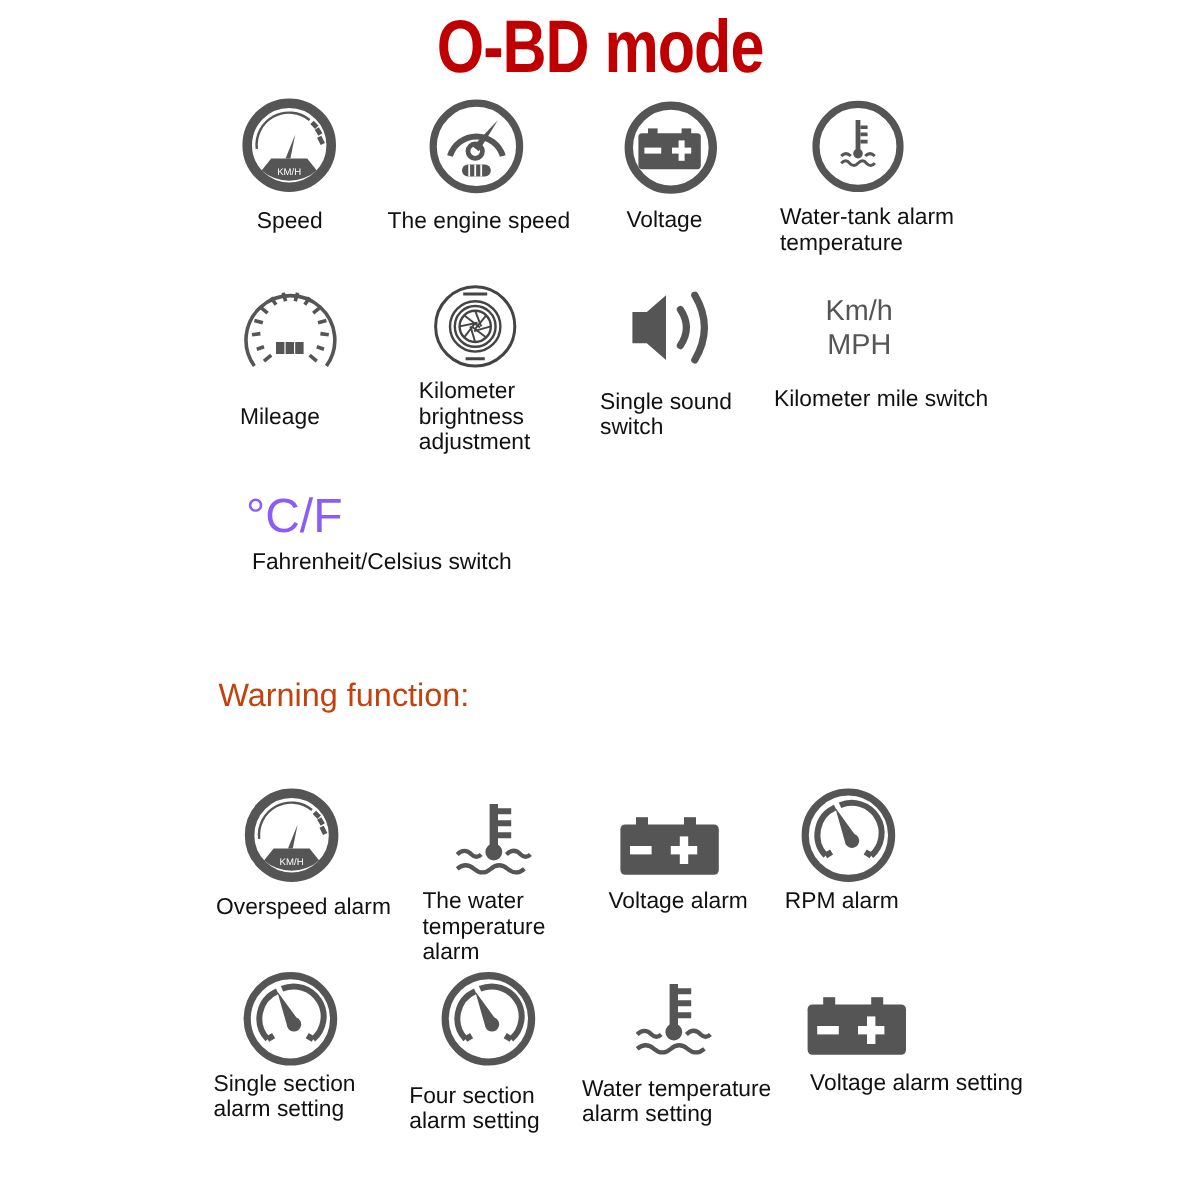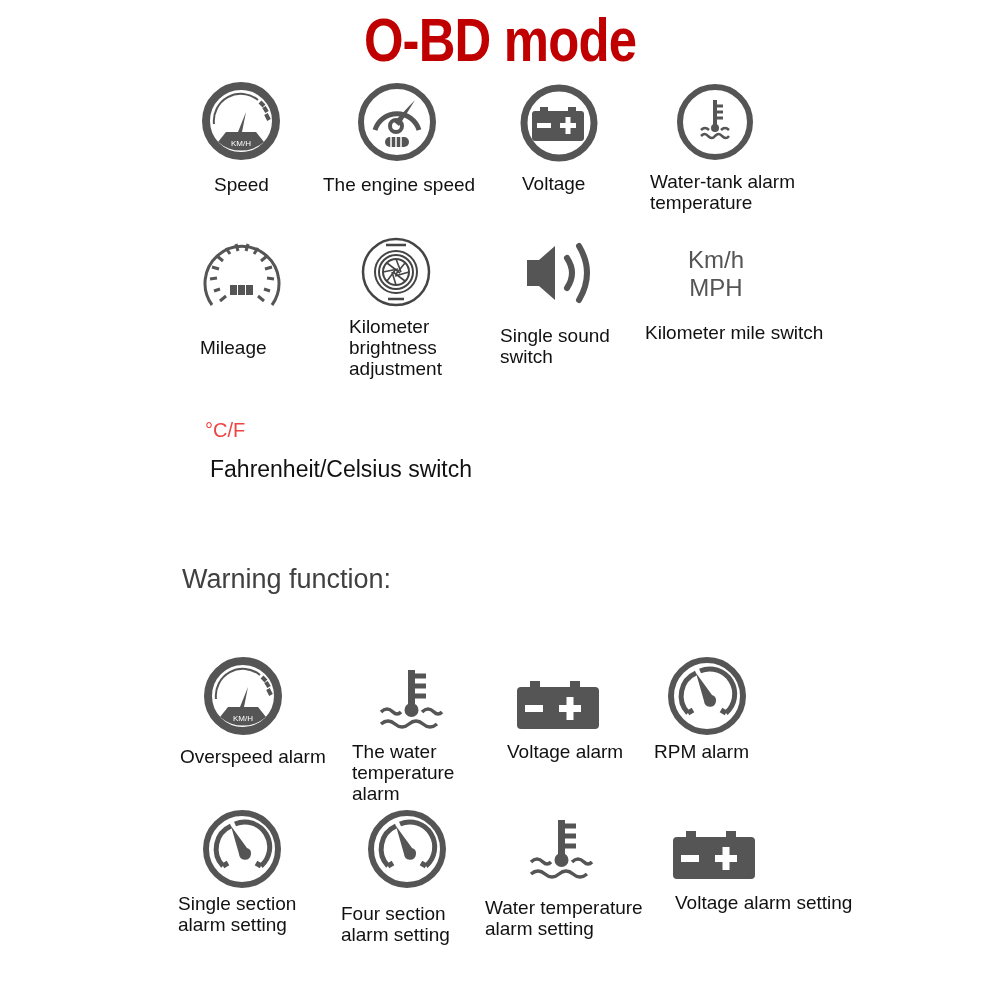--- a/index.html
+++ b/index.html
@@ -7,22 +7,22 @@
          font-family:"Liberation Sans", sans-serif; color:#111; }
   .title { position:absolute; left:0; top:4px; width:1000px; text-align:center;
            font-family:"Liberation Sans", sans-serif; font-weight:bold;
            font-size:62px; color:#c00000; letter-spacing:-1px;
            transform:scaleX(0.82); transform-origin:center; line-height:72px; }
   .item { position:absolute; }
   .icon { position:absolute; }
   .icon svg { display:block; }
   .label { position:absolute; font-size:19px; line-height:21px; color:#111; white-space:nowrap; }
   .unit-text { position:absolute; font-size:24px; line-height:28px; color:#555; text-align:center; }
-  .cf-text { position:absolute; font-size:20px; color:#ef4444; line-height:34px; }
-  .section-heading { position:absolute; font-size:27px; color:#404040; }
+  .cf-text { position:absolute; font-size:40px; color:#8b5cf6; line-height:34px; }
+  .section-heading { position:absolute; font-size:27px; color:#c2410c; }
 </style>
 </head>
 <body>
 
 <div class="title">O-BD mode</div>
 
 <div class="item">
   <div class="icon" style="left:200px;top:80px;">
     <svg width="82" height="82" viewBox="0 0 82 82">
       <circle cx="41" cy="41" r="35" fill="none" stroke="#555" stroke-width="8"></circle>
@@ -153,21 +153,21 @@
 <div class="item">
   <div class="unit-text" style="left:670px;top:246px;width:92px;">
     <div>Km/h</div>
     <div>MPH</div>
   </div>
   <div class="label" style="left:645px;top:322px;">Kilometer mile switch</div>
 </div>
 
 <div class="item">
   <div class="cf-text" style="left:205px;top:413px;">°C/F</div>
-  <div class="label" style="left:210px;top:456px;font-size:23px;line-height:26px;">Fahrenheit/Celsius switch</div>
+  <div class="label" style="left:210px;top:456px;font-size:19px;line-height:26px;">Fahrenheit/Celsius switch</div>
 </div>
 
 <div class="section-heading" style="left:182px;top:564px;">Warning function:</div>
 
 <div class="item">
   <div class="icon" style="left:202px;top:655px;">
     <svg width="82" height="82" viewBox="0 0 82 82">
       <circle cx="41" cy="41" r="35" fill="none" stroke="#555" stroke-width="8"></circle>
       <path d="M14 44 A27 27 0 0 1 58 20" fill="none" stroke="#555" stroke-width="2"></path>
       <path d="M60 22 L64 26 M64 27 L67 32 M66 34 L69 40" stroke="#555" stroke-width="4"></path>

